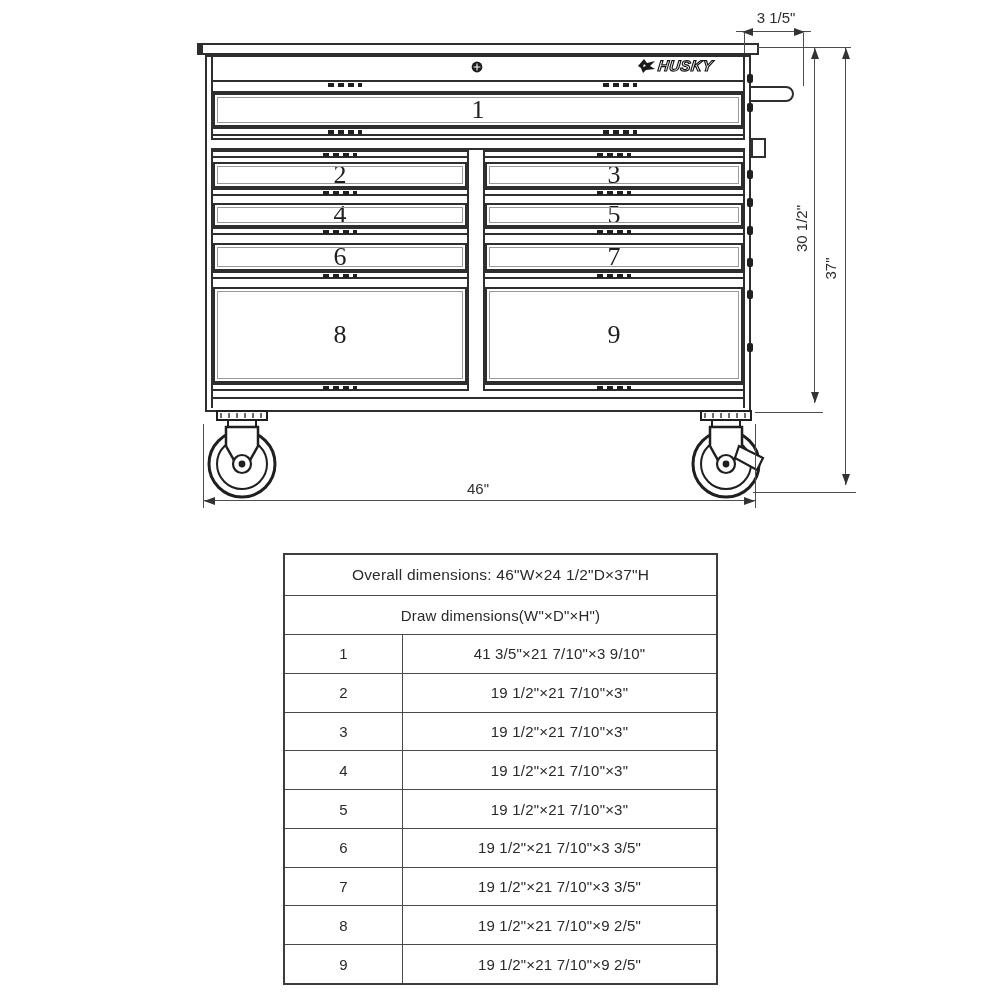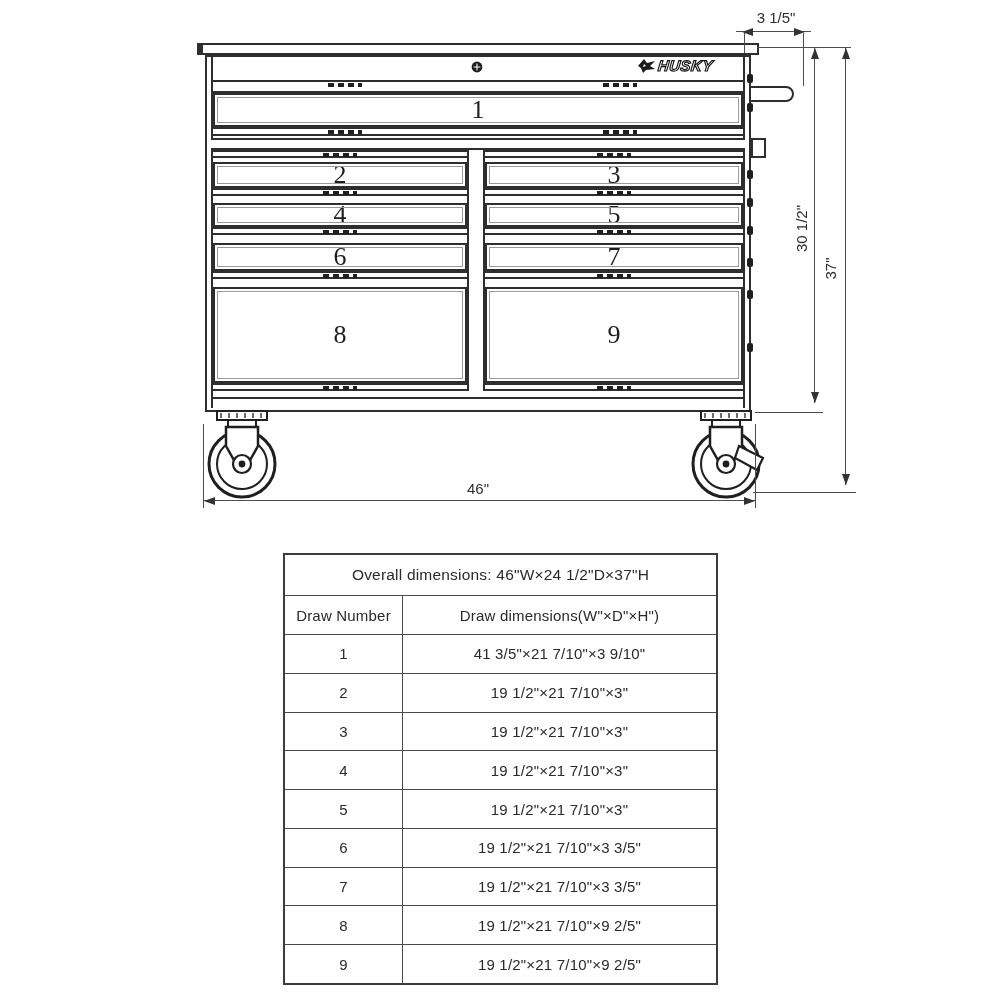--- a/index.html
+++ b/index.html
@@ -197,21 +197,20 @@
   <div class="hline" style="left:204px;top:500px;width:551px;"></div>
   <div class="arr l" style="left:204px;top:496.5px;"></div>
   <div class="arr r" style="left:744px;top:496.5px;"></div>
   <div class="dimtext" style="left:448px;top:480px;width:60px;text-align:center;">46"</div>
 
   <div class="tbl">
     <div class="trow first">
       <div class="cell full">Overall dimensions: 46"W×24 1/2"D×37"H</div>
     </div>
     <div class="trow head">
-      <div class="cell c1">Draw Number</div>
       <div class="cell c2">Draw dimensions(W"×D"×H")</div>
     </div>
     <div class="trow">
       <div class="cell c1">1</div>
       <div class="cell c2">41 3/5"×21 7/10"×3 9/10"</div>
     </div>
     <div class="trow">
       <div class="cell c1">2</div>
       <div class="cell c2">19 1/2"×21 7/10"×3"</div>
     </div>

